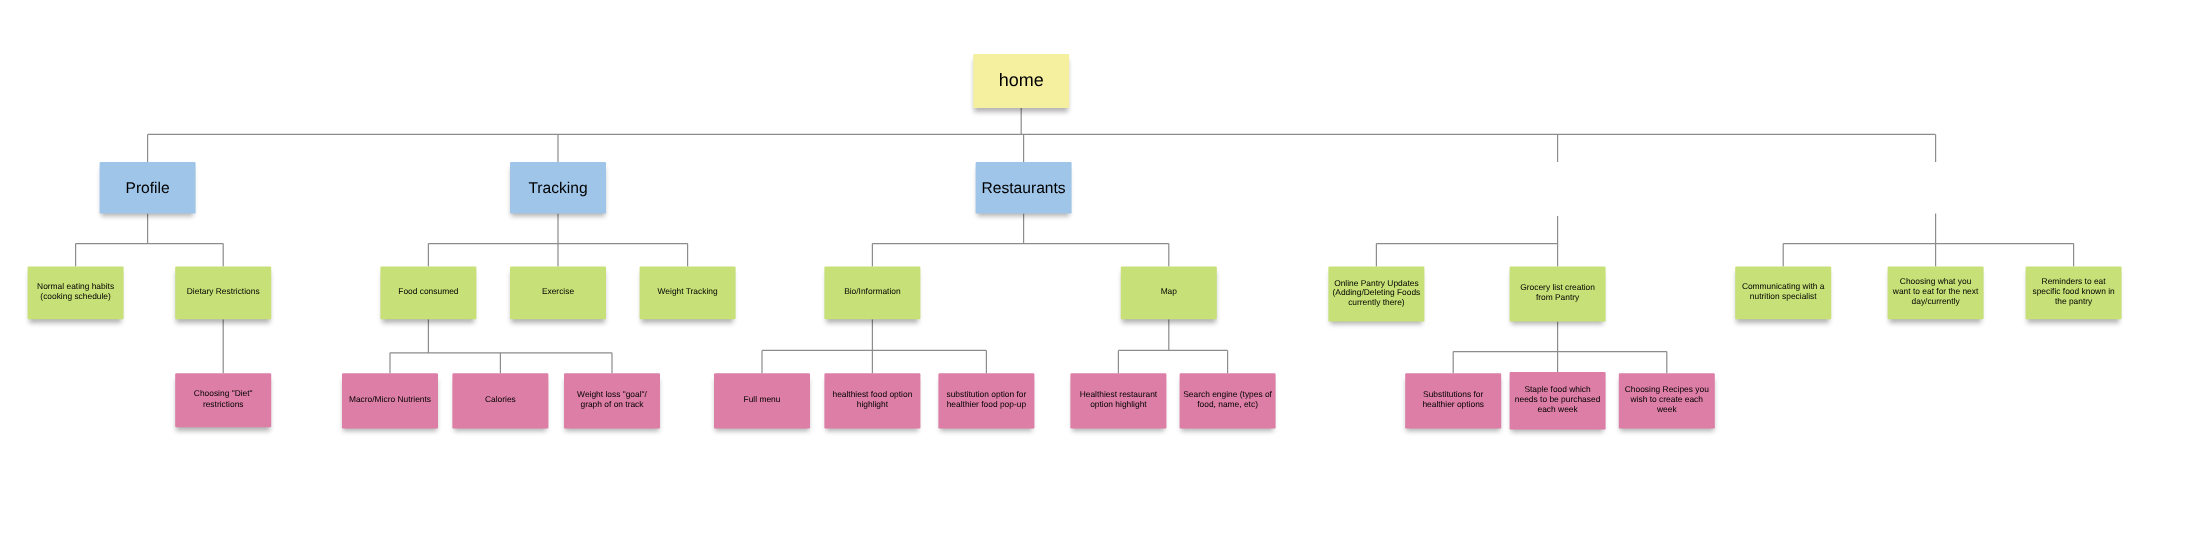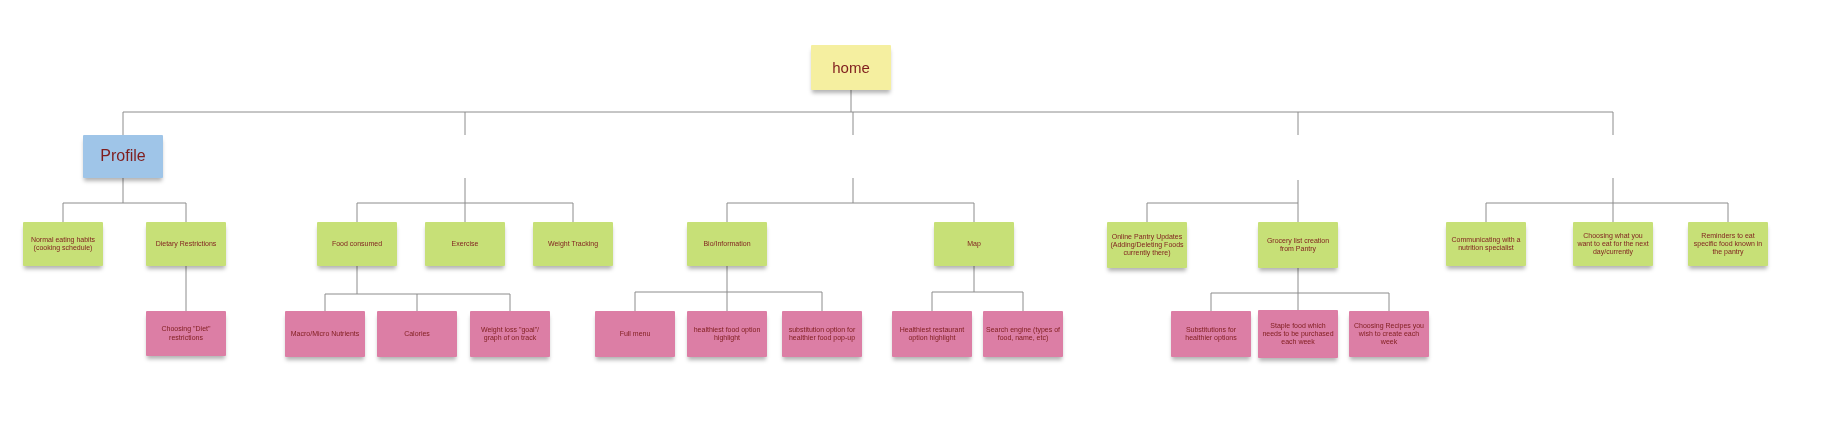--- a/index.html
+++ b/index.html
@@ -2,58 +2,60 @@
 <html><head>
 <meta charset="utf-8">
 <style>
   html,body{margin:0;padding:0;background:#ffffff;}
   #board{
     position:relative;
     width:1822px;height:448px;
     background:#ffffff;
     overflow:hidden;
     font-family:"Liberation Sans", sans-serif;
-    color:#7f1d1d;
+    color:#000000;
   }
   #connectors{position:absolute;left:0;top:0;width:1822px;height:448px;}
   #connectors path{stroke:#8c8c8c;stroke-width:1;fill:none;}
   .note{
     position:absolute;
     display:flex;align-items:center;justify-content:center;
     text-align:center;
     box-sizing:border-box;
     padding:2px 3px;
     box-shadow:0 4px 4px -1px rgba(0,0,0,0.30);
     border-radius:1px;
     cursor:default;
     line-height:1.18;
     word-break:normal;
   }
   .note.root{background:#F5EFA0;font-size:15px;}
-  .note.branch{background:#9FC5E8;font-size:16px;padding:13px;}
+  .note.branch{background:#9FC5E8;font-size:13px;padding:13px;}
   .note.leaf{background:#C7E077;font-size:7px;}
   .note.detail{background:#DC7EA5;font-size:7px;}
 </style>
 </head>
 <body>
 
 <div id="board">
 
   <svg id="connectors" viewBox="0 0 1822 448" xmlns="http://www.w3.org/2000/svg">
     <path d="M851 90 V112 M123 112 H1613 M123 112 V135 M465 112 V135 M853 112 V135 M1298 112 V135 M1613 112 V135"></path>
     <path d="M123 178 V203 M63 203 H186 M63 203 V222 M186 203 V222 M186 266 V311"></path>
     <path d="M465 178 V203 M357 203 H573 M357 203 V222 M465 203 V222 M573 203 V222 M357 266 V294 M325 294 H510 M325 294 V311 M417 294 V311 M510 294 V311"></path>
     <path d="M853 178 V203 M727 203 H974 M727 203 V222 M974 203 V222 M727 266 V292 M635 292 H822 M635 292 V311 M727 292 V311 M822 292 V311 M974 266 V292 M932 292 H1023 M932 292 V311 M1023 292 V311"></path>
     <path d="M1298 180 V222 M1147 203 H1298 M1147 203 V222 M1298 268 V311 M1211 293 H1389 M1211 293 V311 M1389 293 V311"></path>
     <path d="M1613 178 V203 M1486 203 H1728 M1486 203 V222 M1613 203 V222 M1728 203 V222"></path>
   </svg>
 
   <div class="note root" style="left:811px;top:45px;width:80px;height:45px">home</div>
 
   <div class="note branch" style="left:83px;top:135px;width:80px;height:43px">Profile</div>
+  <div class="note branch" style="left:425px;top:135px;width:80px;height:43px">Tracking</div>
+  <div class="note branch" style="left:813px;top:135px;width:80px;height:43px">Restaurants</div>
 
   <div class="note leaf" style="left:23px;top:222px;width:80px;height:44px">Normal eating habits (cooking schedule)</div>
   <div class="note leaf" style="left:146px;top:222px;width:80px;height:44px">Dietary Restrictions</div>
   <div class="note leaf" style="left:317px;top:222px;width:80px;height:44px">Food consumed</div>
   <div class="note leaf" style="left:425px;top:222px;width:80px;height:44px">Exercise</div>
   <div class="note leaf" style="left:533px;top:222px;width:80px;height:44px">Weight Tracking</div>
   <div class="note leaf" style="left:687px;top:222px;width:80px;height:44px">Bio/Information</div>
   <div class="note leaf" style="left:934px;top:222px;width:80px;height:44px">Map</div>
   <div class="note leaf" style="left:1107px;top:222px;width:80px;height:46px">Online Pantry Updates (Adding/Deleting Foods currently there)</div>
   <div class="note leaf" style="left:1258px;top:222px;width:80px;height:46px">Grocery list creation from Pantry</div>

